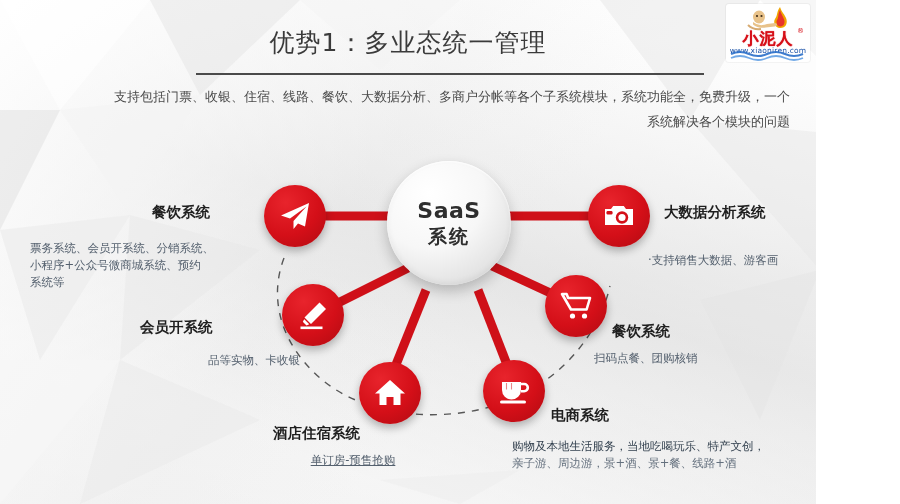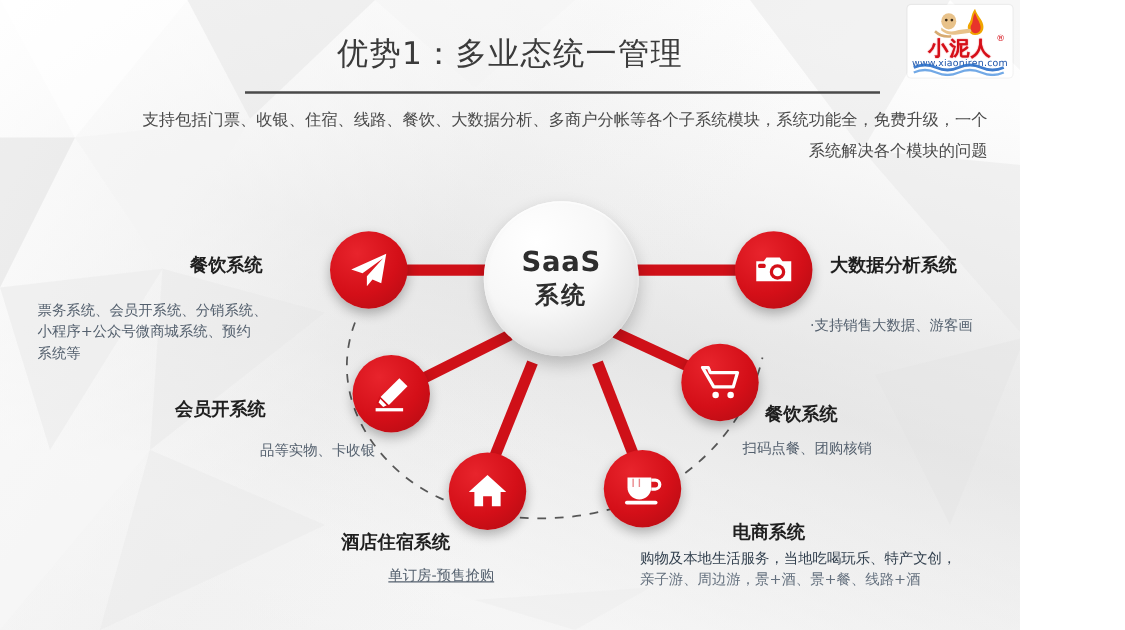--- a/index.html
+++ b/index.html
@@ -241,19 +241,19 @@
   <div class="lbl-desc" style="left:258px; top:452px; width:190px; text-align:center;text-decoration:underline;">单订房-预售抢购</div>
 
   <div class="node" style="left:483px; top:360px;">
     <svg width="32" height="30" viewBox="0 0 32 30">
       <path d="M4 6 h19 v8 a9.5 9.5 0 0 1 -19 0 Z" fill="#ffffff"></path>
       <path d="M23 8 h3.2 a3.6 3.6 0 0 1 0 7.2 H23" fill="none" stroke="#ffffff" stroke-width="2.6"></path>
       <rect x="2" y="24.5" width="26" height="3" rx="1.5" fill="#ffffff"></rect>
       <path d="M8.5 7 v6.5 M13.5 7 v6.5" stroke="#d40f18" stroke-width="1.1" opacity="0.5"></path>
     </svg>
   </div>
-  <div class="lbl-title" style="left:586px; top:406px;margin-top:10px;">电商系统</div>
+  <div class="lbl-title" style="left:551px; top:406px;">电商系统</div>
   <div class="lbl-desc dark" style="left:512px; top:438px; width:390px;">
     <div>购物及本地生活服务，当地吃喝玩乐、特产文创，</div>
     <div style="color:#64707e;">亲子游、周边游，景+酒、景+餐、线路+酒</div>
   </div>
 
 </div>
 
 </body></html>

